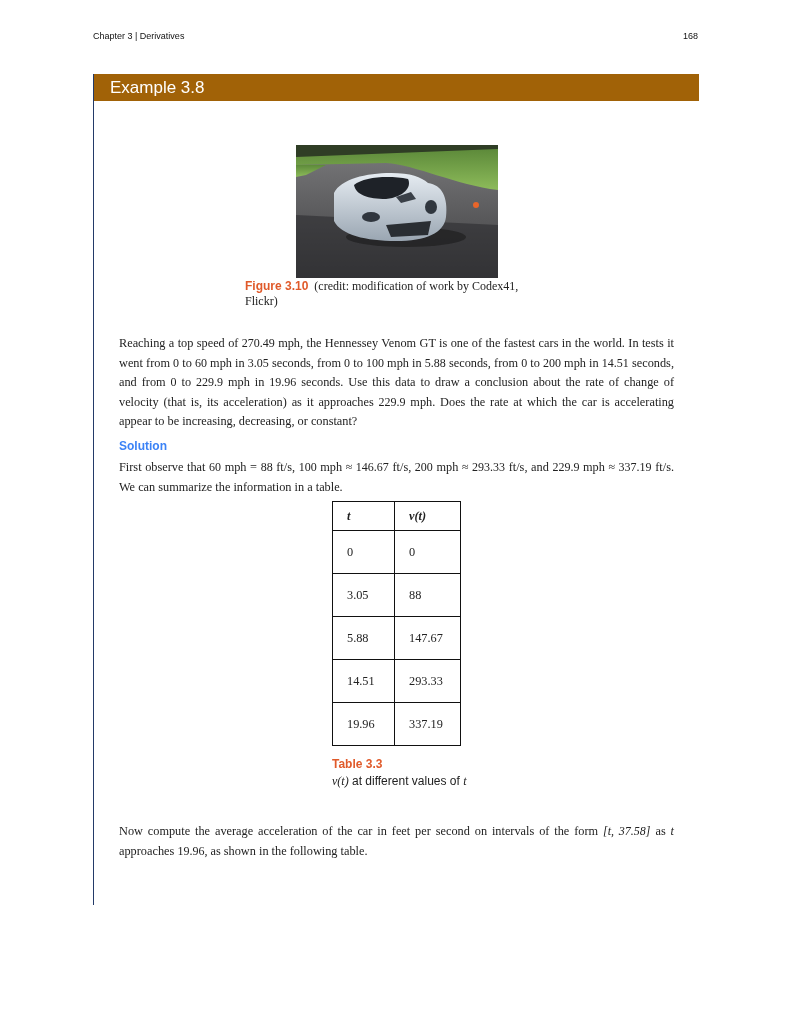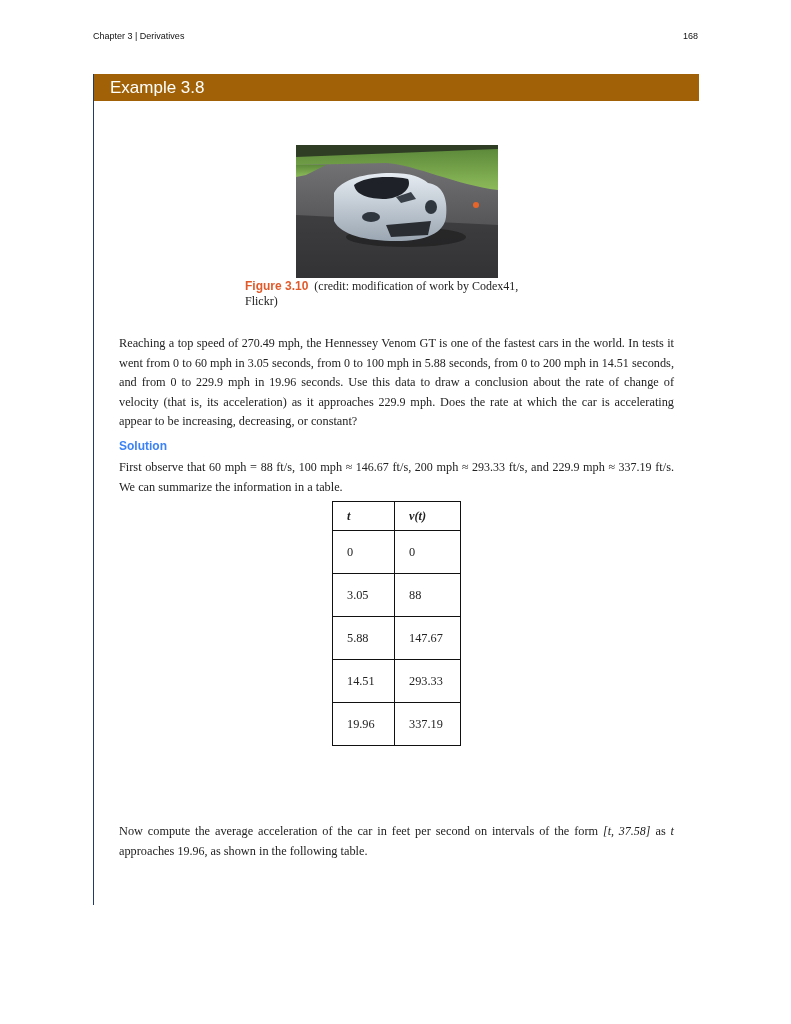--- a/index.html
+++ b/index.html
@@ -117,17 +117,21 @@
       <td>14.51</td>
       <td>293.33</td>
     </tr>
     <tr>
       <td>19.96</td>
       <td>337.19</td>
     </tr>
   </tbody>
     </table>
 
+  <div class="tbl-caption">
+    <span class="tbl-label">Table 3.3</span>
+    <span class="ital">v(t)</span><span> at different values of </span><span class="ital">t</span>
+  </div>
 
   <div class="para" style="top:748px;">
     <span>Now compute the average acceleration of the car in feet per second on intervals of the form </span><span class="num ital">[t, 37.58]</span><span> as </span><span class="ital">t</span><span> approaches </span><span class="num">19.96,</span><span> as shown in the following table.</span>
   </div>
 </div>
 
 </body></html>

